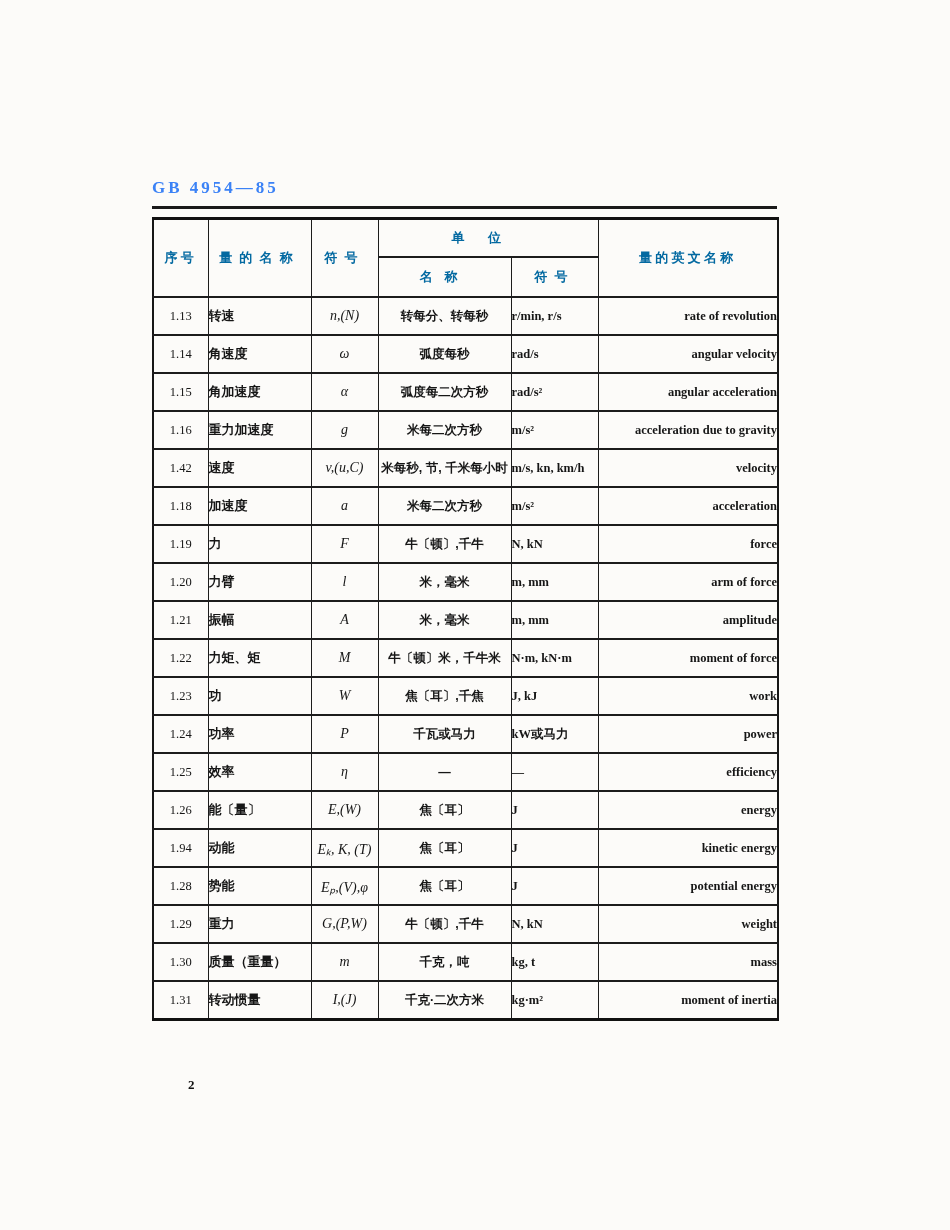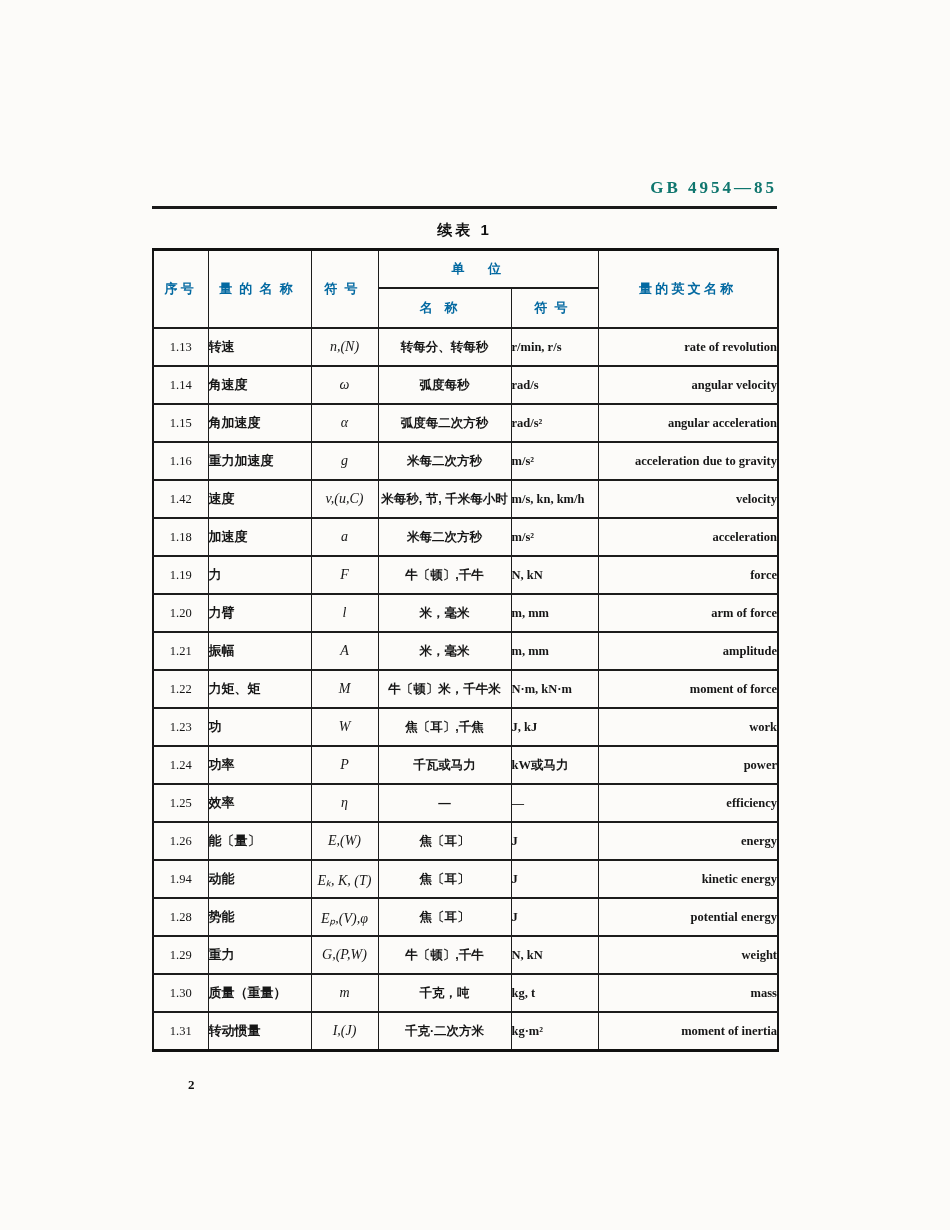--- a/index.html
+++ b/index.html
@@ -14,26 +14,26 @@
     background: #fcfbf9;
     color: #161616;
     overflow: hidden;
   }
   .content {
     position: absolute;
     left: 152px; top: 178px;
     width: 625px;
   }
   .doc-number {
-    text-align: right;
+    text-align: left;
     font-family: "Liberation Serif", serif;
     font-weight: bold;
     font-size: 17px;
     letter-spacing: 3px;
-    color: #0f766e;
+    color: #3b82f6;
   }
   .header-rule {
     height: 3px;
     background: #1a1a1a;
     margin-top: 8px;
   }
   .table-caption {
     text-align: center;
     margin-top: 12px;
     font-size: 15px;
@@ -122,21 +122,20 @@
 </head>
 <body>
 
 <div class="page">
   <div class="content">
 
     <div class="doc-number">GB 4954—85</div>
 
     <div class="header-rule"></div>
 
-    <div class="table-caption">续表 1</div>
 
     <table class="qt">
       <colgroup>
         <col style="width:55px">
         <col style="width:103px">
         <col style="width:67px">
         <col style="width:133px">
         <col style="width:87px">
         <col style="width:180px">
       </colgroup>

